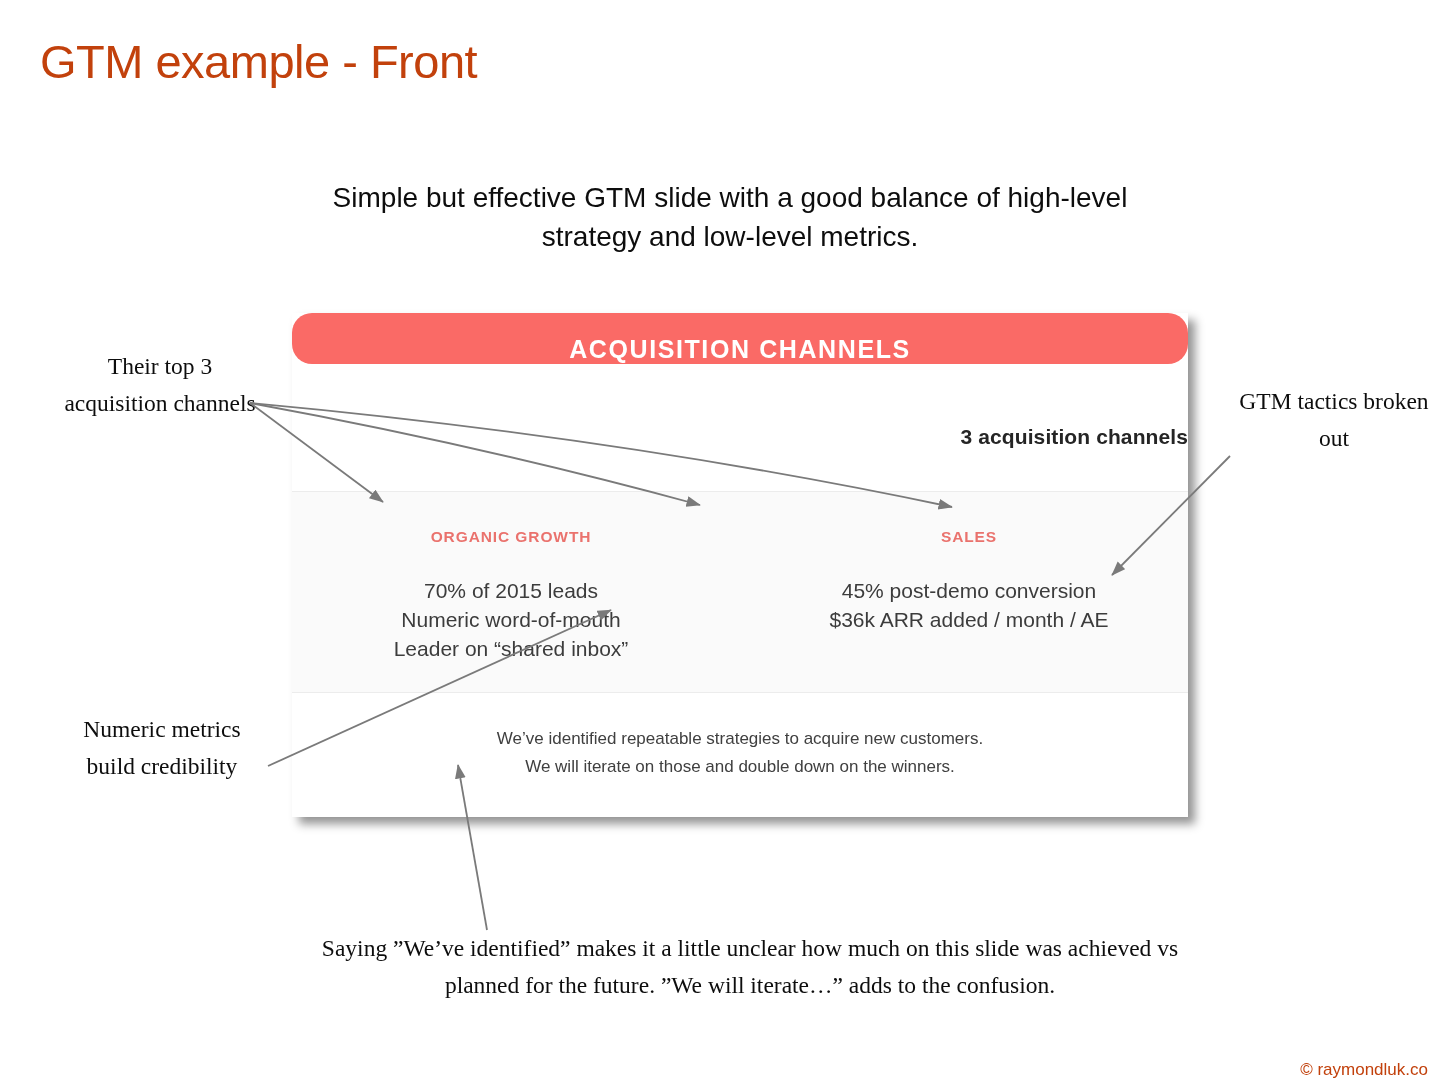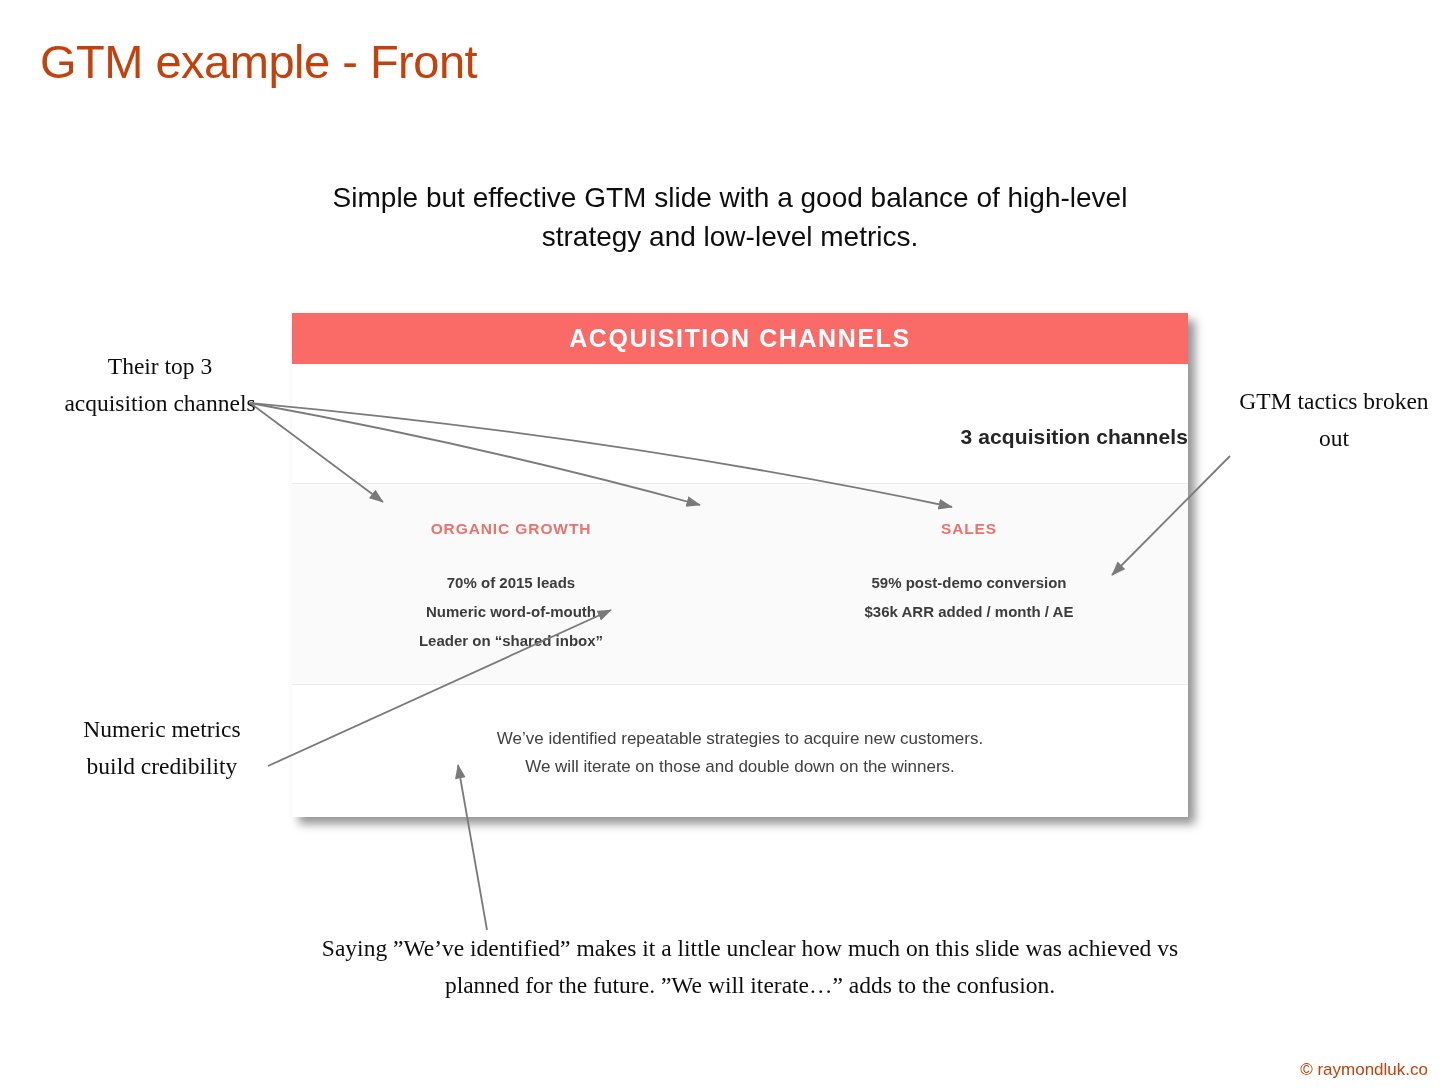--- a/index.html
+++ b/index.html
@@ -51,22 +51,23 @@
     box-shadow: 7px 7px 9px rgba(0,0,0,0.42);
   }
   #slide-banner {
     position: absolute;
     left: 0;
     top: 0;
     width: 896px;
     height: 51px;
     background: #fa6a66;
     display: flex;
-    align-items: center;
+    align-items: flex-end;
     justify-content: center;
+    border-radius: 20px;
   }
   #slide-banner-title {
     color: #ffffff;
     font-size: 25px;
     font-weight: 700;
     letter-spacing: 1.6px;
   }
   #slide-subheading {
     position: absolute;
     left: 0;
@@ -76,21 +77,21 @@
     font-size: 21px;
     font-weight: 700;
     color: #252525;
     letter-spacing: 0.1px;
   }
 
   
   #channels-band {
     position: absolute;
     left: 0;
-    top: 170px;
+    top: 178px;
     width: 896px;
     height: 200px;
     background: #fafafa;
     border-top: 1px solid #ececec;
     border-bottom: 1px solid #ececec;
     display: flex;
     gap: 20px;
   }
   .channel-col {
     flex: 1 1 0;
@@ -100,25 +101,24 @@
     padding-top: 36px;
   }
   .channel-head {
     font-size: 15.5px;
     font-weight: 700;
     letter-spacing: 0.9px;
     color: #ea726d;
     margin-bottom: 30px;
   }
   .channel-item {
-    font-size: 15px;
+    font-size: 21px;
     line-height: 29px;
     color: #3c3c3c;
     white-space: nowrap;
-    font-weight: bold;
   }
   .channel-item.bulleted {
     text-align: left;
   }
   .check {
     color: #3c3c3c;
     margin-right: 3px;
   }
 
   
@@ -186,21 +186,21 @@
 
     <div class="channel-col">
       <div class="channel-head">ORGANIC GROWTH</div>
       <div class="channel-item">70% of 2015 leads</div>
       <div class="channel-item">Numeric word-of-mouth</div>
       <div class="channel-item">Leader on “shared inbox”</div>
     </div>
 
     <div class="channel-col">
       <div class="channel-head">SALES</div>
-      <div class="channel-item">59% post-demo conversion</div>
+      <div class="channel-item">45% post-demo conversion</div>
       <div class="channel-item">$36k ARR added / month / AE</div>
     </div>
 
 
   </div>
 
   <div id="slide-footer">
     <div>We’ve identified repeatable strategies to acquire new customers.</div>
     <div>We will iterate on those and double down on the winners.</div>
   </div>

